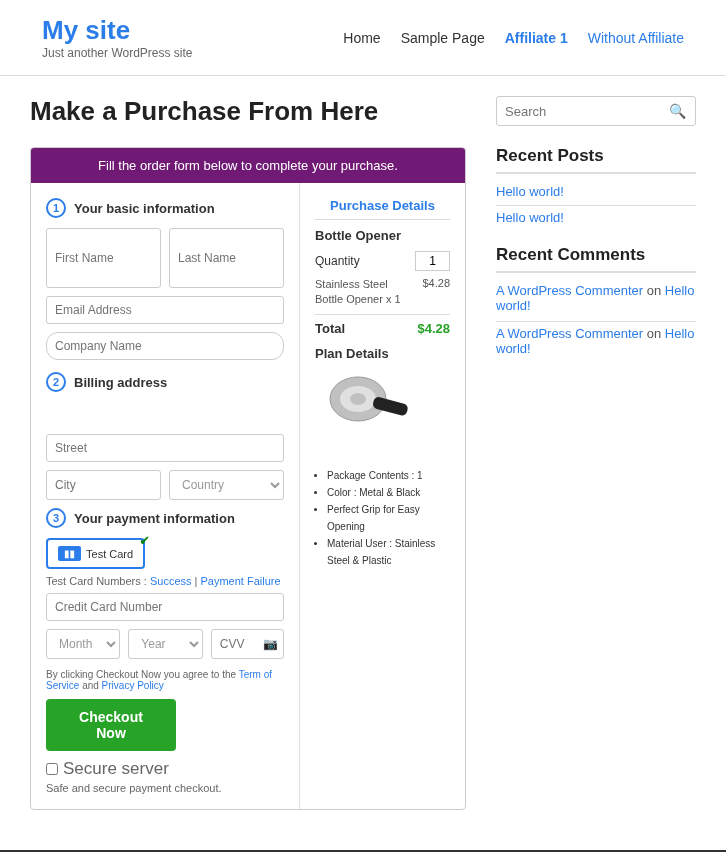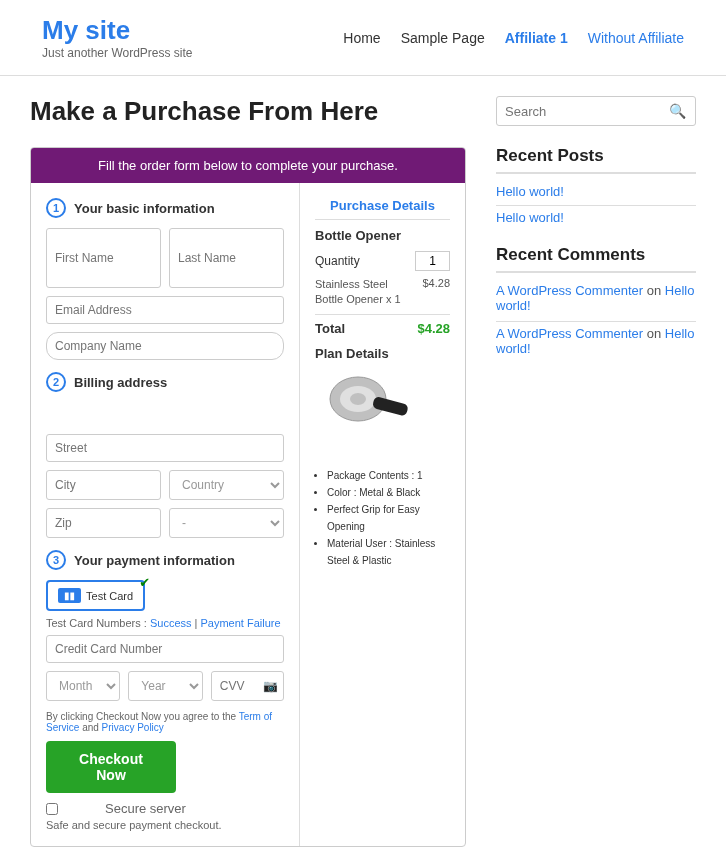--- a/index.html
+++ b/index.html
@@ -57,26 +57,20 @@
           </div>
           <div style="margin-bottom:8px;">
             <input type="text" placeholder="Street" style="border: 1px solid rgb(204, 204, 204); border-radius: 3px; padding: 6px 8px; font-size: 12px; width: 100%; color: rgb(153, 153, 153); margin-top: 32px;">
           </div>
           <div style="display:flex;gap:8px;margin-bottom:8px;">
             <input type="text" placeholder="City" style="border: 1px solid rgb(204, 204, 204); border-radius: 3px; padding: 6px 8px; font-size: 12px; width: 100%; color: rgb(153, 153, 153);">
             <select style="border:1px solid #ccc;border-radius:3px;padding:6px 8px;font-size:12px;width:100%;color:#999;background:#fff;">
               <option>Country</option>
             </select>
           </div>
-          <div style="display:flex;gap:8px;margin-bottom:12px;">
-            <input type="text" placeholder="Zip" style="border: 1px solid rgb(204, 204, 204); border-radius: 3px; padding: 6px 8px; font-size: 12px; width: 50%; color: rgb(153, 153, 153);">
-            <select style="border:1px solid #ccc;border-radius:3px;padding:6px 8px;font-size:12px;width:50%;color:#999;background:#fff;">
-              <option>-</option>
-            </select>
-          </div>
 
           
           <div style="display:flex;align-items:center;gap:8px;margin-bottom:10px;">
             <div style="width:20px;height:20px;border-radius:50%;border:2px solid #2b7de9;display:flex;align-items:center;justify-content:center;font-size:11px;color:#2b7de9;font-weight:bold;">3</div>
             <span style="font-size:13px;font-weight:bold;">Your payment information</span>
           </div>
           
           <div style="position:relative;width:fit-content;margin-bottom:6px;">
             <button style="border:2px solid #2b7de9;border-radius:4px;padding:6px 10px;font-size:11px;color:#333;background:#fff;cursor:pointer;display:flex;align-items:center;gap:5px;">
               <span style="background:#2b7de9;color:#fff;padding:2px 6px;border-radius:2px;font-size:10px;">▮▮</span>
@@ -109,21 +103,21 @@
             </div>
           </div>
           
           <div style="font-size:10px;color:#666;margin-bottom:8px;">By clicking Checkout Now you agree to the <a href="#" style="color:#2b7de9;text-decoration:none;">Term of Service</a> and <a href="#" style="color:#2b7de9;text-decoration:none;">Privacy Policy</a></div>
 
           
           <button style="background:#27a327;color:#fff;border:none;border-radius:4px;padding:10px 20px;font-size:14px;font-weight:bold;cursor:pointer;width:130px;">Checkout Now</button>
 
           <div style="display:flex;align-items:center;gap:5px;margin-top:8px;">
             <input type="checkbox" style="width: 12px; height: 12px;">
-            <span style="font-size:13px;color:#666;margin-left:42px;">Secure server</span>
+            <span style="font-size:17px;color:#666;">Secure server</span>
           </div>
           <div style="font-size:11px;color:#666;margin-top:3px;">Safe and secure payment checkout.</div>
         </div>
 
         <div style="width:165px;padding:15px;">
           <div style="font-size:13px;font-weight:bold;color:#2b7de9;text-align:center;border-bottom:1px solid #ddd;padding-bottom:6px;margin-bottom:8px;">Purchase Details</div>
           <div style="font-size:13px;font-weight:bold;margin-bottom:8px;">Bottle Opener</div>
           <div style="display:flex;justify-content:space-between;align-items:center;font-size:12px;margin-bottom:6px;">
             <span>Quantity</span>
             <input type="text" value="1" style="border: 1px solid rgb(204, 204, 204); width: 35px; text-align: center; font-size: 12px; padding: 2px;">

